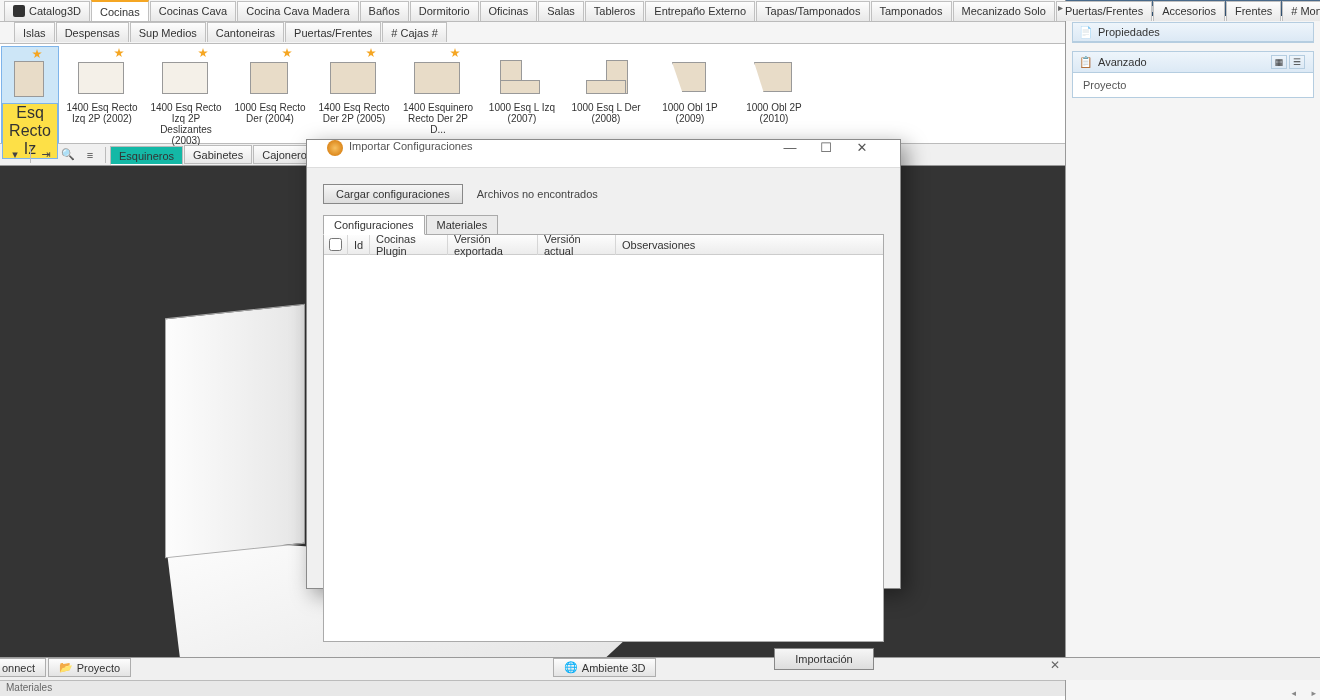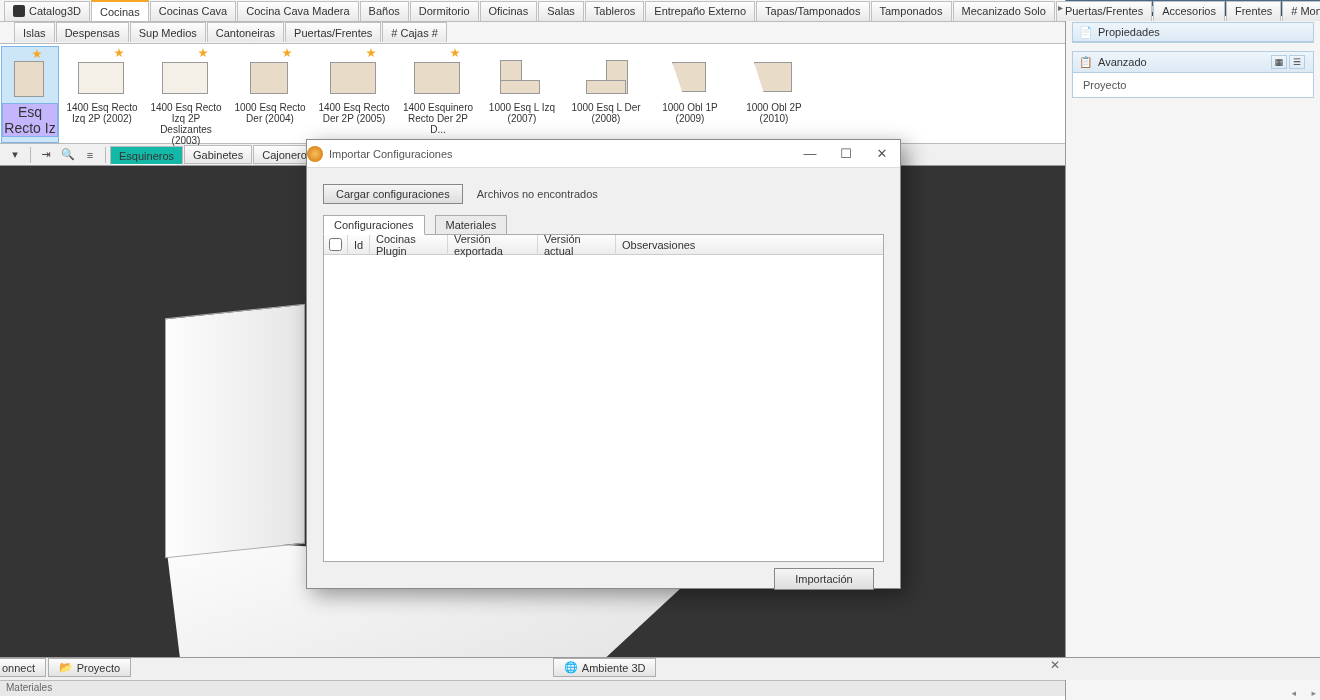--- a/index.html
+++ b/index.html
@@ -11,21 +11,21 @@
 .catalog-icon{width:12px;height:12px;background:#333;border-radius:2px;margin-right:4px}
 .tab-scroll{position:absolute;right:2px;top:2px;color:#666;font-size:10px;cursor:pointer}
 .top-tabs-row2{display:flex;align-items:flex-start;background:#f5f5f5;border-bottom:1px solid #bbb;height:22px;padding-left:14px;width:1065px}
 .gallery{display:flex;background:#fff;border-bottom:1px solid #bbb;height:100px;padding:2px 0 0 0;width:1065px}
 .gallery-item{width:82px;text-align:center;cursor:pointer;margin:0 1px}
 .gallery-item.sel{background:#cde6f7;border:1px solid #7eb4ea}
 .gallery-thumb{width:60px;height:50px;margin:4px auto 2px;position:relative}
 .gallery-thumb .box{position:absolute;background:#e8dcc8;border:1px solid #999}
 .badge{position:absolute;top:-2px;right:8px;width:10px;height:10px;background:#f5a623;clip-path:polygon(50% 0,61% 35%,98% 35%,68% 57%,79% 91%,50% 70%,21% 91%,32% 57%,2% 35%,39% 35%)}
 .gallery-label{font-size:10px;line-height:11px;padding:0 2px;color:#333}
-.gallery-item.sel .gallery-label-select{border:1px solid #7eb4ea;font-size:14px;margin-top:2px;background:#c4b5fd}
+.gallery-item.sel .gallery-label-select{border:1px solid #7eb4ea;font-size:16px;margin-top:2px;background:#fde047}
 .mid-bar{display:flex;align-items:center;background:#f0f0f0;border-bottom:1px solid #999;height:22px;padding-left:4px;width:1065px}
 .mid-icon{width:16px;height:16px;margin:0 3px;display:flex;align-items:center;justify-content:center;font-size:11px;color:#444;cursor:pointer}
 .mid-sep{width:1px;height:16px;background:#bbb;margin:0 4px}
 .mid-tab{padding:2px 8px;border:1px solid #bbb;background:linear-gradient(#fdfdfd,#e8e8e8);margin-right:1px;cursor:pointer;height:19px;display:flex;align-items:center}
 .mid-tab.active{background:#14b8a6;border-bottom:1px solid #fff;position:relative;top:1px}
 .viewport-wrap{display:flex;height:491px}
 .viewport{width:1065px;background:#343434;position:relative;overflow:hidden}
 .shape3d{position:absolute;left:165px;top:145px}
 .panel3d{width:140px;height:240px;background:linear-gradient(90deg,#fdfdfd,#e6e6e6);transform:skewY(-6deg);border:1px solid #aaa}
 .floor3d{position:absolute;left:165px;top:370px;width:530px;height:260px;background:linear-gradient(160deg,#fdfdfd,#d8d8d8);clip-path:polygon(0 0,100% 15%,55% 100%,3% 50%)}
@@ -37,32 +37,32 @@
 .rp-box-h .ic{width:14px;height:12px;margin-right:5px;font-size:11px}
 .rp-general{padding:6px 10px;color:#555}
 .tiny-btn{width:16px;height:14px;border:1px solid #b5cde0;background:linear-gradient(#eef5fb,#dce9f5);margin-right:2px;font-size:9px;display:flex;align-items:center;justify-content:center}
 .bottom-bar{height:23px;background:#f0f0f0;border-top:1px solid #999;display:flex;align-items:flex-start;width:1320px;position:relative}
 .bb-tab{padding:2px 10px;border:1px solid #adadad;background:linear-gradient(#fdfdfd,#e3e3e3);margin-right:2px;cursor:pointer;display:flex;align-items:center;height:19px}
 .bb-tab .ic{margin-right:4px;font-size:11px}
 .bb-close{position:absolute;right:260px;color:#666;cursor:pointer;font-size:12px}
 .footer{height:16px;background:#e8e8e8;border-top:1px solid #bbb;padding:1px 6px;color:#666;font-size:10px;width:1320px}
 
 .dialog{position:absolute;left:306px;top:139px;width:595px;height:450px;background:#f0f0f0;border:1px solid #8a8a8a;box-shadow:6px 6px 20px rgba(0,0,0,0.4)}
-.dlg-title{height:28px;display:flex;align-items:center;padding:0 0;background:#fff;border-bottom:1px solid #ddd}
+.dlg-title{height:28px;display:flex;align-items:flex-start;padding:0 20px;background:#fff;border-bottom:1px solid #ddd}
 .dlg-title .ic{width:16px;height:16px;border-radius:50%;background:radial-gradient(#f8c060,#d07000);margin-right:6px}
 .dlg-title-txt{flex:1;color:#555}
 .dlg-ctrl{width:36px;text-align:center;color:#555;cursor:pointer;font-size:13px}
 .dlg-body{padding:16px}
 .dlg-row1{display:flex;align-items:center;margin-bottom:10px}
 .dlg-btn{padding:3px 12px;border:1px solid #888;background:linear-gradient(#f6f6f6,#ddd);cursor:pointer;margin-right:14px}
 .dlg-msg{color:#444}
 .dlg-tabs{display:flex;position:relative;top:1px}
-.dlg-tab{padding:3px 10px;border:1px solid #aaa;background:#eaeaea;margin-right:10px;cursor:pointer}
+.dlg-tab{padding:3px 10px;border:1px solid #aaa;background:#eaeaea;margin-right:1px;cursor:pointer}
 .dlg-tab.active{background:#fff;border-bottom:1px solid #fff}
-.dlg-table-wrap{border:1px solid #aaa;background:#fff;height:328px}
+.dlg-table-wrap{border:1px solid #aaa;background:#fff;height:408px}
 .dlg-thead{display:flex;background:linear-gradient(#fdfdfd,#ececec);border-bottom:1px solid #ccc;height:20px;align-items:center}
 .dlg-th{padding:0 6px;border-right:1px solid #d6d6d6;font-size:11px;color:#333;height:20px;display:flex;align-items:center}
 .dlg-check{width:24px;display:flex;justify-content:center}
 .dlg-check input{margin:0}
 .dlg-footer{display:flex;justify-content:flex-end;padding:6px 10px 0}
 .dlg-import{width:100px;padding:4px 0;text-align:center;border:1px solid #888;background:linear-gradient(#f6f6f6,#ddd);cursor:pointer}
 .scroll-ind{position:absolute;right:4px;bottom:2px;font-size:9px;color:#888}
 .thumb-corner{position:absolute;background:#e8dcc8;border:1px solid #999}
 .thumb-l{position:absolute;background:#e8dcc8;border:1px solid #999}
 </style>

